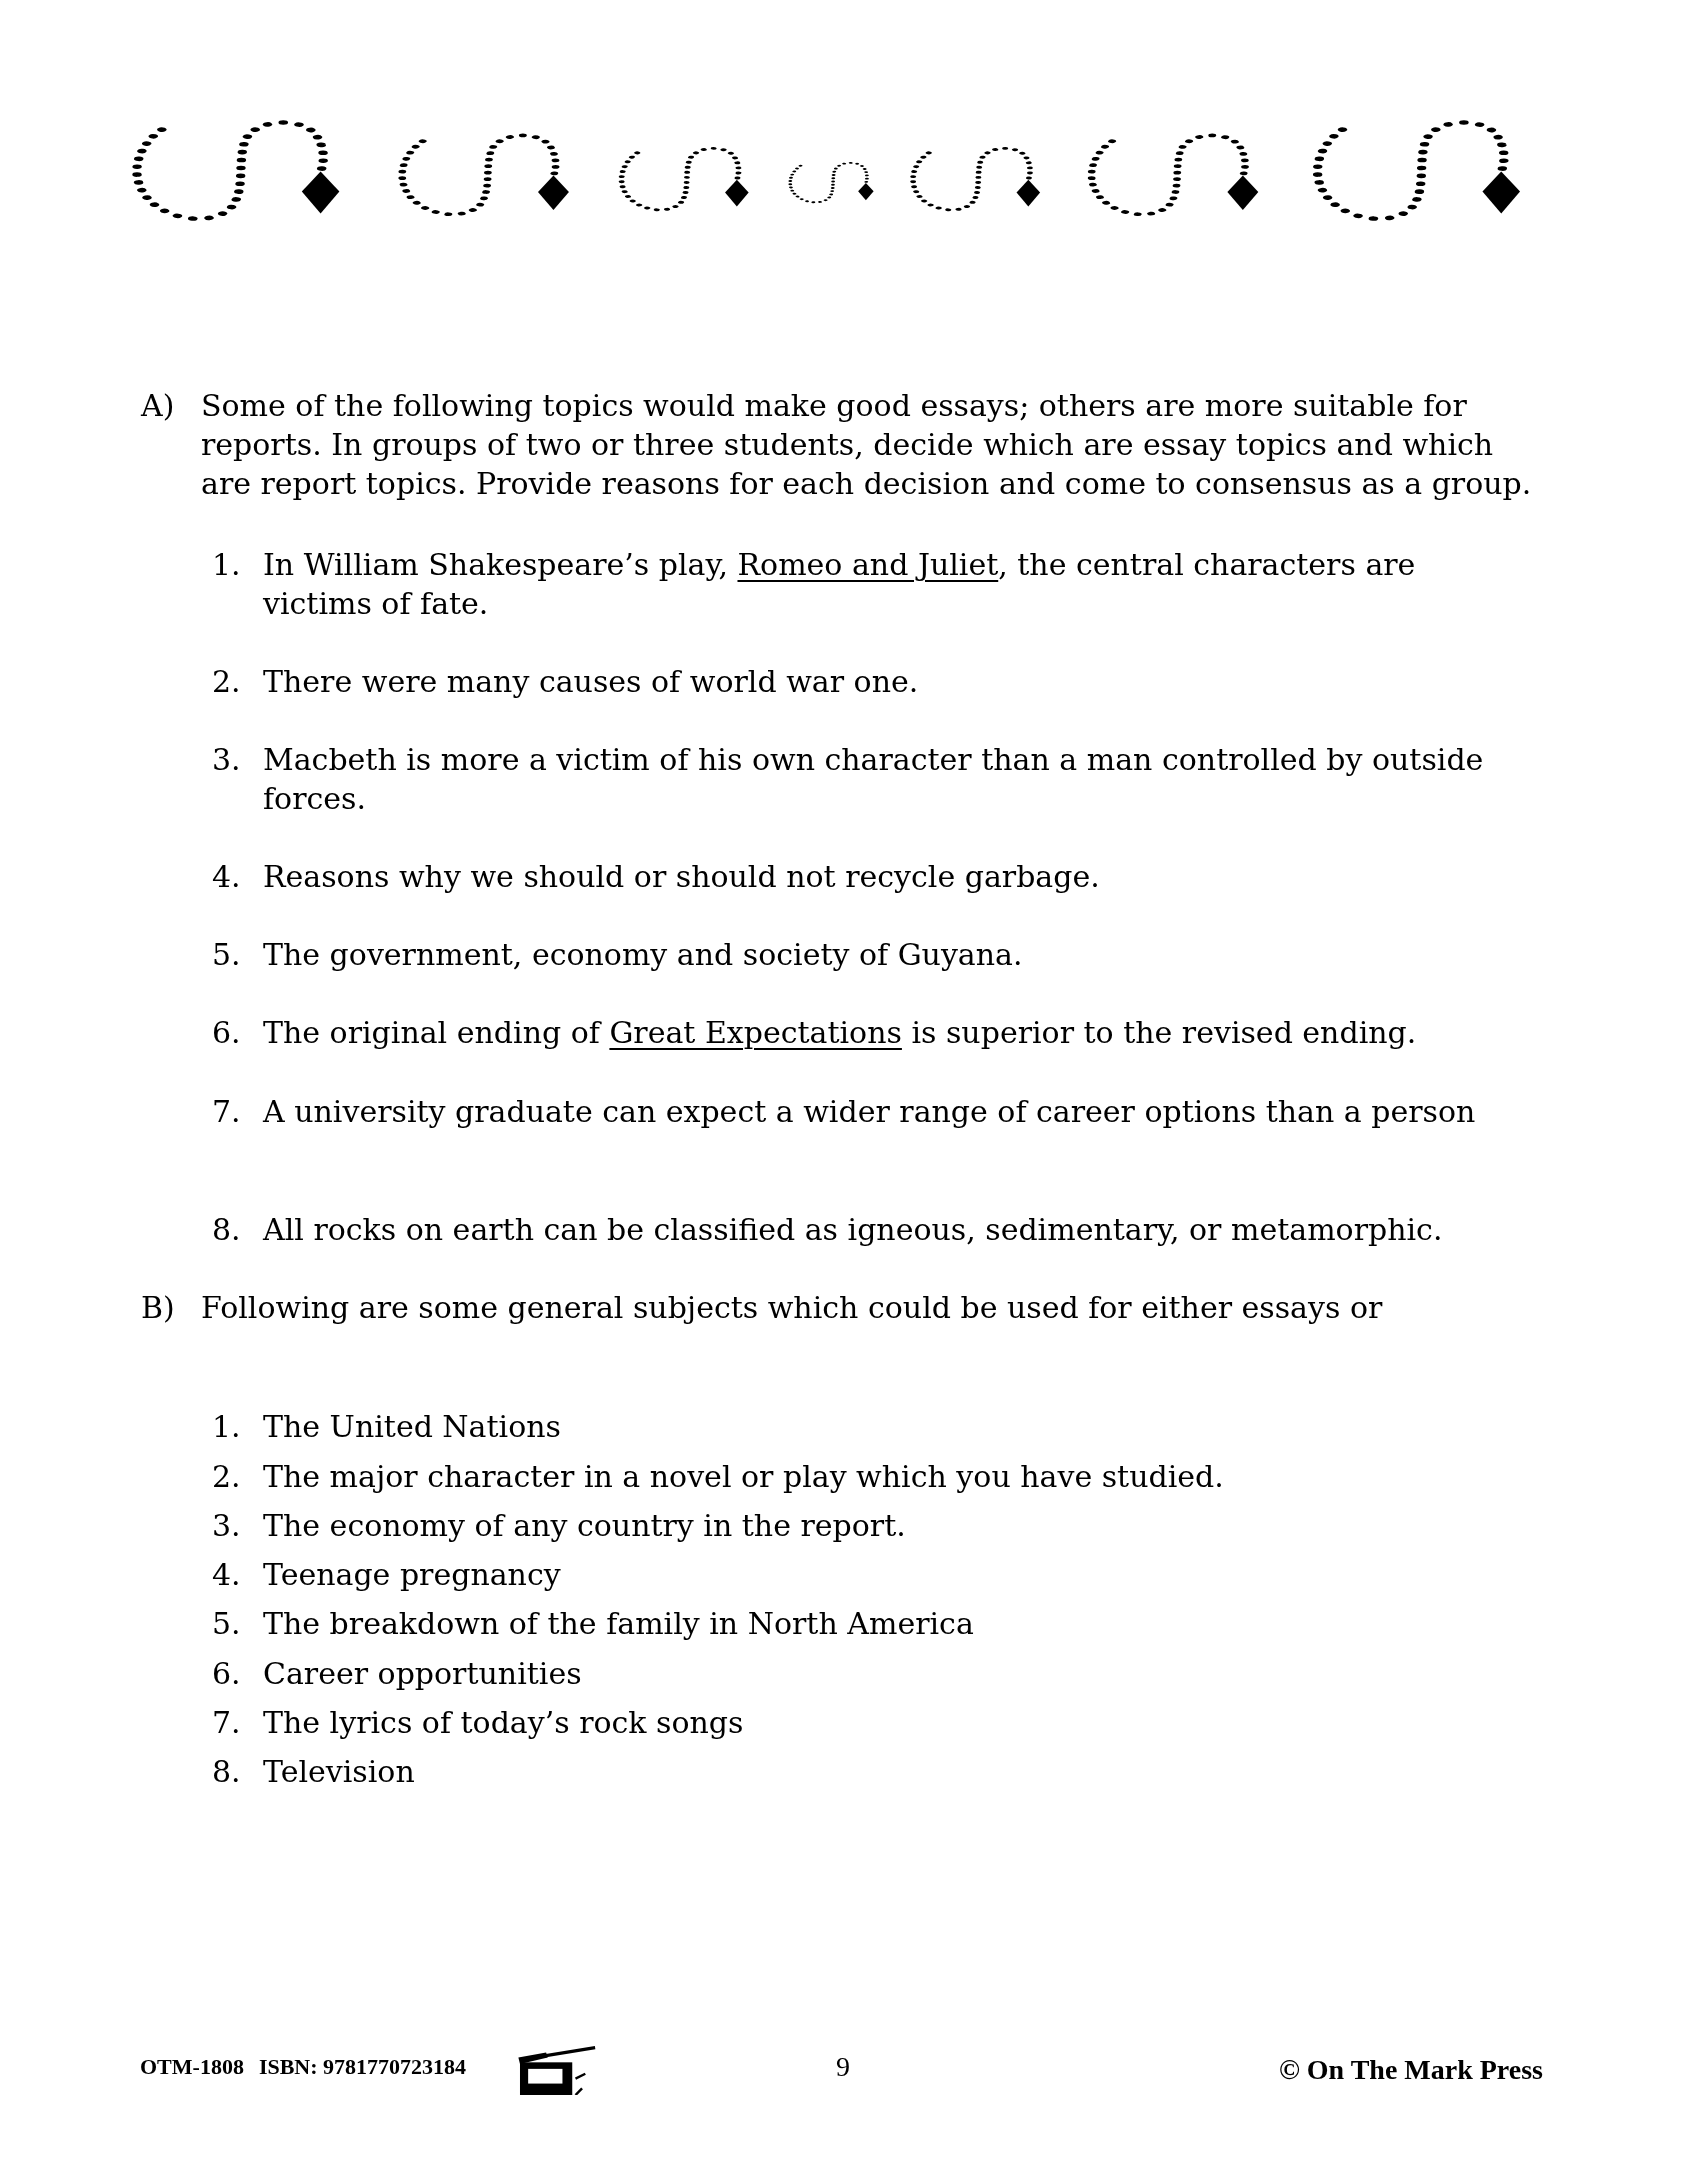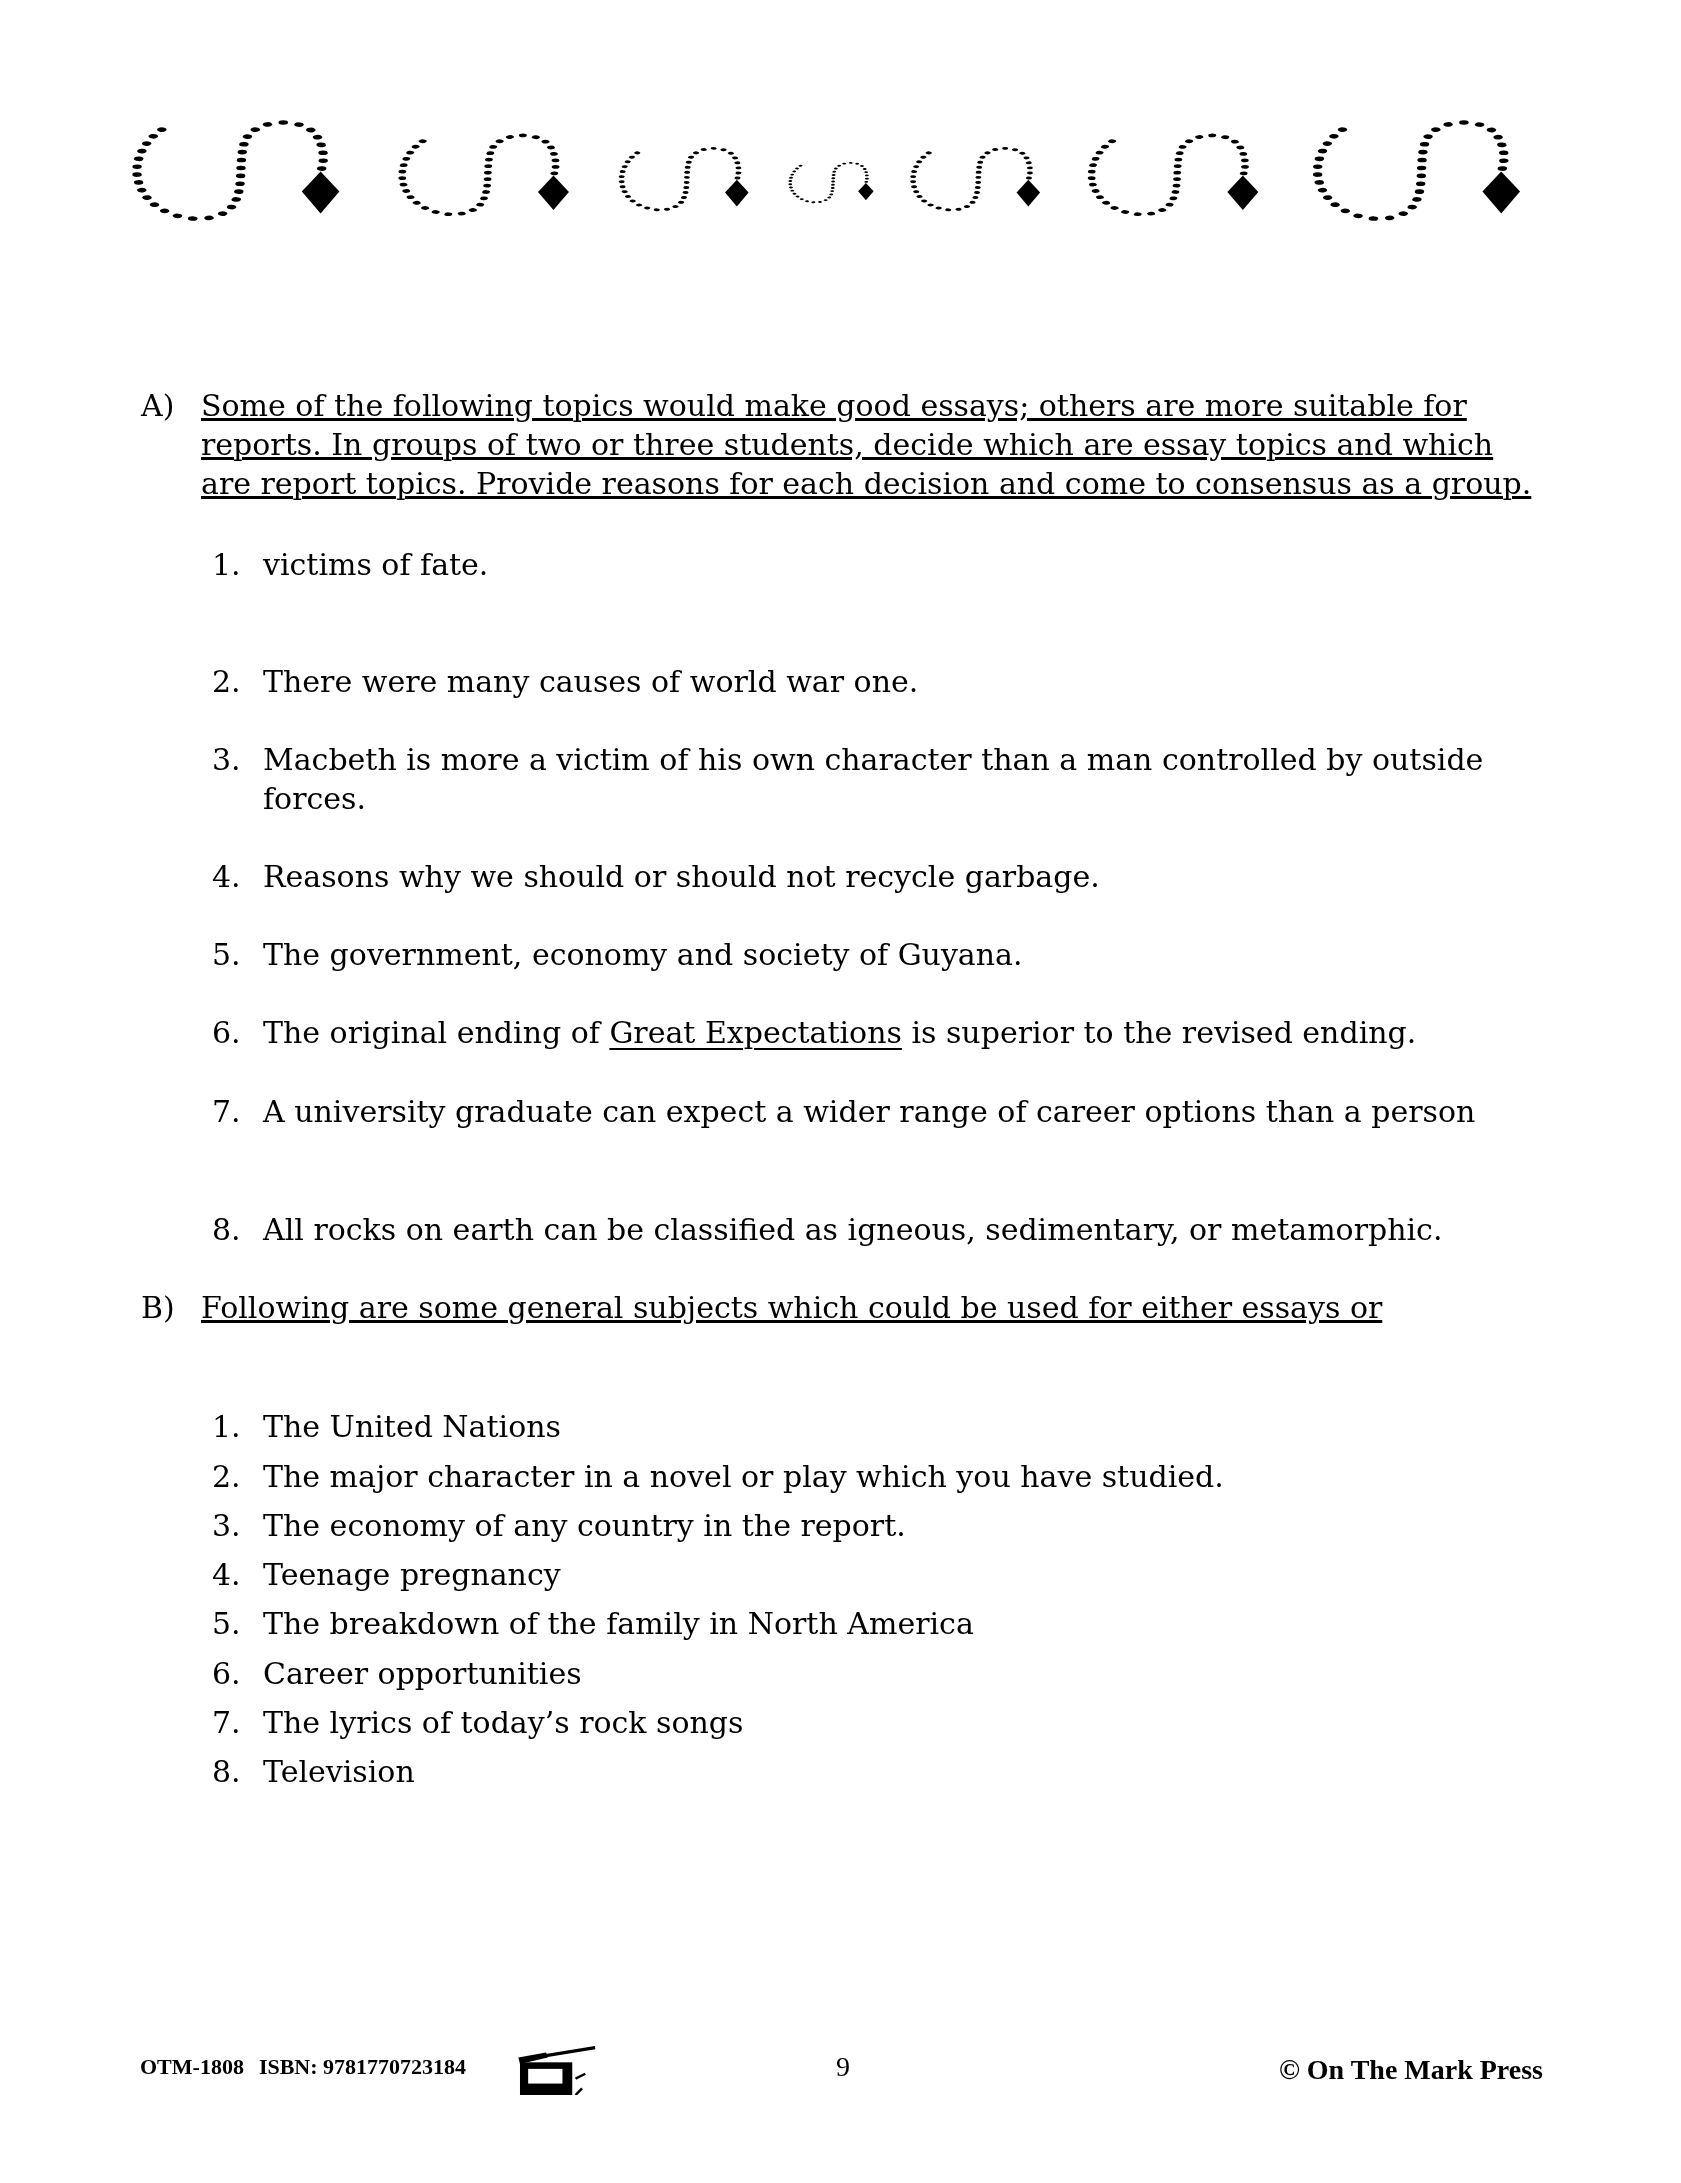--- a/index.html
+++ b/index.html
@@ -18,21 +18,21 @@
     letter-spacing: 0.8px;
     line-height: 90px;
     white-space: nowrap;
   }
   .title sup { font-size: 43px; vertical-align: 25px; }
 
   .serif { font-family: "DejaVu Serif", "Liberation Serif", serif; font-size: 30px; }
 
   .section-label { position: absolute; left: 141px; }
   .para { position: absolute; left: 201px; width: 1347px; line-height: 39px; white-space: nowrap; }
-  .para .line { display: block; text-decoration: underline; }
+  .para .line { display: block; }
 
   .item { position: absolute; left: 212px; width: 1314px; line-height: 39px; }
   .item .num { position: absolute; left: 0; top: 0; width: 49px; }
   .item .txt { position: absolute; left: 51px; top: 0; white-space: nowrap; }
   .item .txt .line { display: block; }
   .u { text-decoration: underline; text-underline-offset: 5px; text-decoration-thickness: 1.6px; }
 
   .footer { position: absolute; top: 2046px; left: 12px; width: 1682px; height: 49px; }
   .footer .left {
     position: absolute; left: 128px; top: 8.2px;
@@ -91,20 +91,21 @@
   <div class="serif section-label" style="top:386px; line-height:39px;">A)</div>
   <div class="serif para" style="top:386px;">
     <span class="line">Some of the following topics would make good essays; others are more suitable for</span>
     <span class="line">reports.  In groups of two or three students, decide which are essay topics and which</span>
     <span class="line">are report topics.  Provide reasons for each decision and come to consensus as a group.</span>
   </div>
 
   <div class="serif item" style="top:545px;">
     <span class="num">1.</span>
     <span class="txt">
+      <span class="line"><span>In William Shakespeare’s play, </span><span class="u">Romeo and Juliet</span><span>, the central characters are</span></span>
       <span class="line">victims of fate.</span>
     </span>
   </div>
 
   <div class="serif item" style="top:662px;">
     <span class="num">2.</span>
     <span class="txt">There were many causes of world war one.</span>
   </div>
 
   <div class="serif item" style="top:740px;">

